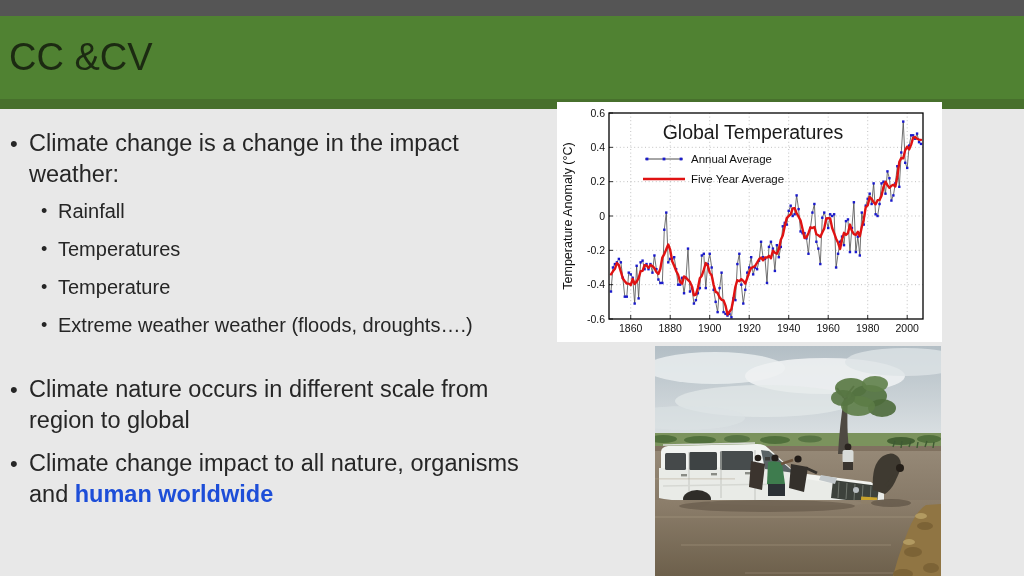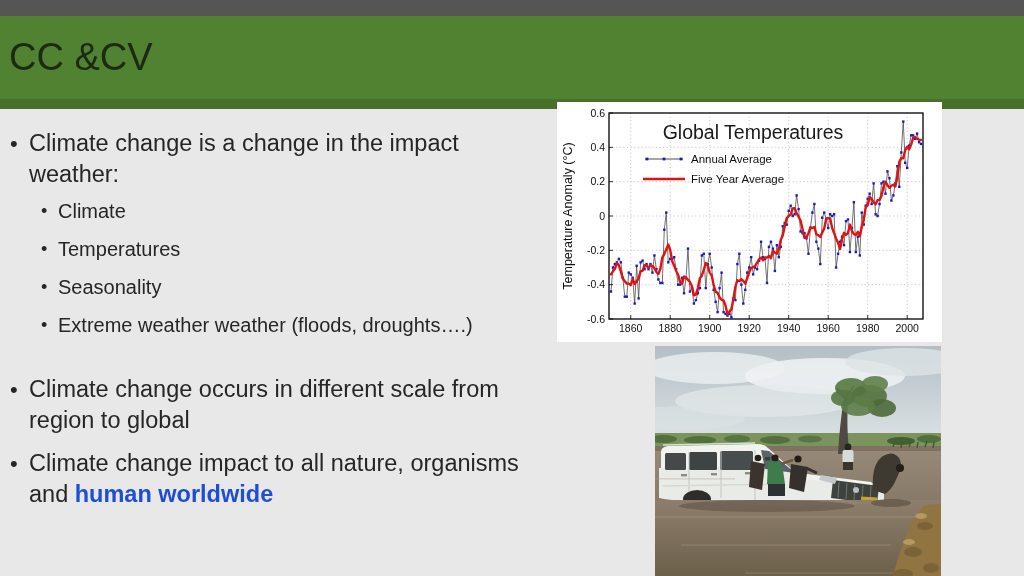--- a/index.html
+++ b/index.html
@@ -42,37 +42,37 @@
   <div id="accent" style="background: rgb(71, 112, 44);"></div>
 
   <main id="content" style="color: rgb(38, 38, 38);">
     <div id="bullet-list">
         <div class="bullet level1">
           <span class="dot">•</span>
           <span class="txt">Climate change is a change in the impact weather:</span>
         </div>
         <div class="bullet level2">
           <span class="dot">•</span>
-          <span class="txt">Climate</span>
+          <span class="txt">Rainfall</span>
         </div>
         <div class="bullet level2">
           <span class="dot">•</span>
           <span class="txt">Temperatures</span>
         </div>
         <div class="bullet level2">
           <span class="dot">•</span>
-          <span class="txt">Seasonality</span>
+          <span class="txt">Temperature</span>
         </div>
         <div class="bullet level2">
           <span class="dot">•</span>
           <span class="txt">Extreme weather weather (floods, droughts….)</span>
         </div>
         <div class="bullet level1 spaced">
           <span class="dot">•</span>
-          <span class="txt">Climate change occurs in different scale from region to global</span>
+          <span class="txt">Climate nature occurs in different scale from region to global</span>
         </div>
         <div class="bullet level1">
           <span class="dot">•</span>
           <span class="txt">Climate change impact to all nature, organisms and <span class="hl" style="color: #1d4ed8;">human worldwide</span></span>
         </div>
       </div>
   </main>
 
   <figure id="chart-box">
     <svg id="chart-svg" width="385" height="240" viewBox="0 0 385 240">

